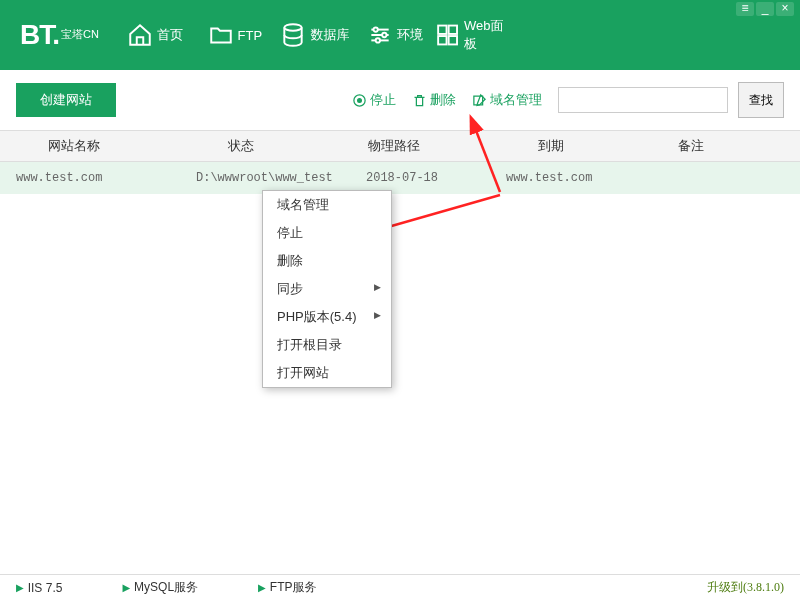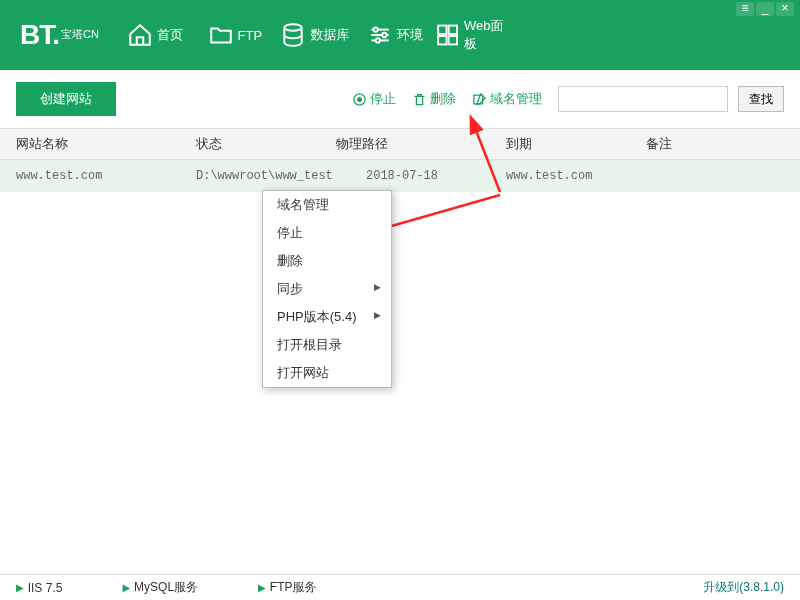--- a/index.html
+++ b/index.html
@@ -18,43 +18,43 @@
 
 .win-controls { position: absolute; top: 2px; right: 6px; display: flex; gap: 2px; }
 .win-btn { width: 18px; height: 14px; background: rgba(255,255,255,0.15); color: #fff; font-size: 12px; text-align: center; line-height: 12px; cursor: pointer; border-radius: 2px; }
 
 .toolbar { padding: 12px 16px; display: flex; align-items: center; gap: 10px; }
 .btn-create { background: #19a15f; color: #fff; border: none; padding: 8px 24px; font-size: 13px; cursor: pointer; }
 .spacer { flex: 1; }
 .action { color: #19a15f; display: flex; align-items: center; gap: 3px; cursor: pointer; font-size: 13px; margin-right: 6px; }
 .action svg { width: 15px; height: 15px; }
 .search-box { border: 1px solid #ccc; height: 26px; width: 170px; padding: 0 4px; font-size: 12px; }
-.btn-search { border: 1px solid #bbb; background: #f2f2f2; height: 26px; padding: 0 10px; cursor: pointer; font-size: 12px; }
+.btn-search { border: 1px solid #bbb; background: #f2f2f2; height: 36px; padding: 0 10px; cursor: pointer; font-size: 12px; }
 
-.table-head { display: flex; background: #f4f4f4; border: 1px solid #ddd; border-left: none; border-right: none; height: 32px; align-items: center; font-size: 13px; color: #333; }
+.table-head { display: flex; background: #f4f4f4; border: 1px solid #ddd; border-left: none; border-right: none; height: 32px; align-items: center; font-size: 13px; color: #333; padding-left: 32px; }
 .col { padding: 0 16px; }
 .col-name { width: 180px; }
 .col-path { width: 170px; }
 .col-status { width: 140px; }
 .col-expire { width: 140px; }
 .col-note { flex: 1; }
 
 .table-row { display: flex; height: 32px; align-items: center; font-size: 12px; color: #666; font-family: "Courier New", monospace; background: #e7f5ec; }
 .table-row .col-status { color: #333; font-family: "Microsoft YaHei"; }
 
 .context-menu { position: absolute; left: 262px; top: 190px; width: 130px; background: #fff; border: 1px solid #bbb; box-shadow: 2px 2px 8px rgba(0,0,0,0.25); font-size: 13px; z-index: 100; }
 .ctx-item { padding: 5px 14px; cursor: pointer; position: relative; color: #333; }
 .ctx-arrow { position: absolute; right: 10px; top: 7px; font-size: 9px; color: #555; }
 
 .arrow-svg { position: absolute; pointer-events: none; z-index: 50; }
 
 .statusbar { position: absolute; bottom: 0; left: 0; right: 0; height: 26px; border-top: 1px solid #ddd; display: flex; align-items: center; padding: 0 16px; font-size: 12px; color: #333; gap: 60px; }
 .sb-item { display: flex; align-items: center; gap: 4px; }
 .sb-item .tri { color: #19a15f; font-size: 10px; }
-.sb-right { margin-left: auto; color: #0f766e; }
+.sb-right { margin-left: auto; color: #4d7c0f; font-family: Liberation Serif, serif; }
 </style>
 </head>
 <body>
 
 <div class="header">
   <div class="logo">
     <span class="logo-bt">BT.</span>
     <span class="logo-sub">
       <span>宝塔</span>
       <span>CN</span>

